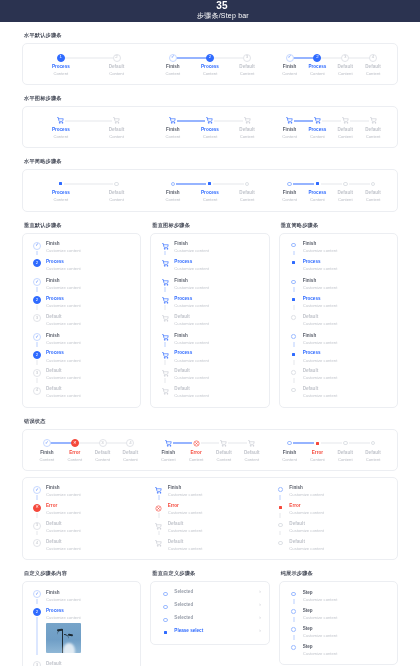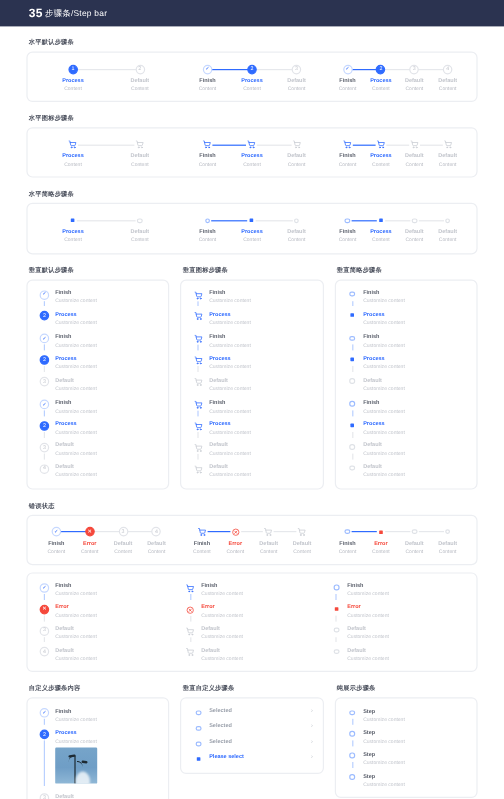--- a/index.html
+++ b/index.html
@@ -4,21 +4,21 @@
 <style>
   html,body{margin:0;padding:0;}
   body{
     width:420px;height:666px;background:#ffffff;
     font-family:"Liberation Sans","DejaVu Sans",sans-serif;
     -webkit-font-smoothing:antialiased;overflow:hidden;
   }
   
   .topbar{
     height:22px;background:#2b3350;display:flex;align-items:center;
-    padding:0 0 0 24px;color:#ffffff;
+    padding:0 0 0 24px;color:#ffffff;flex-direction:column;
   }
   .topbar .num{font-size:10px;font-weight:700;letter-spacing:.2px;}
   .topbar .ttl{font-size:7px;font-weight:400;margin-left:2px;letter-spacing:.2px;}
 
   .page{padding:0 22px;box-sizing:border-box;}
 
   .sec-title{
     font-size:5.2px;color:#4a4f5c;font-weight:700;
     margin:10px 0 4px 2px;letter-spacing:.2px;
   }

